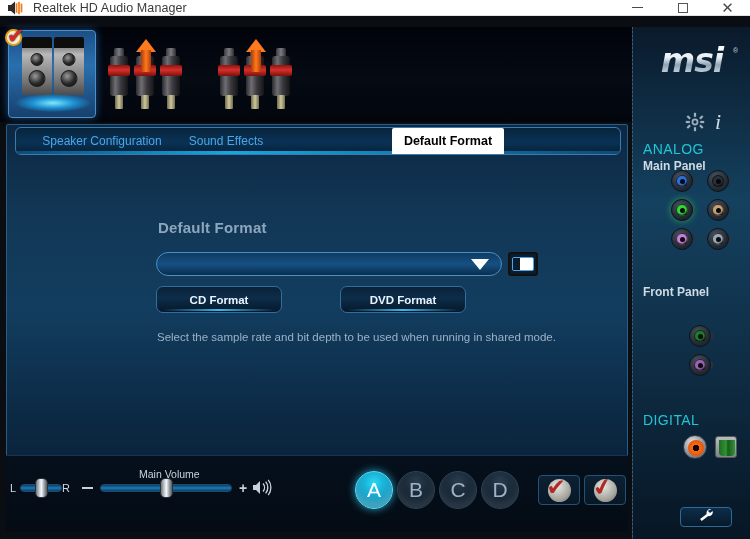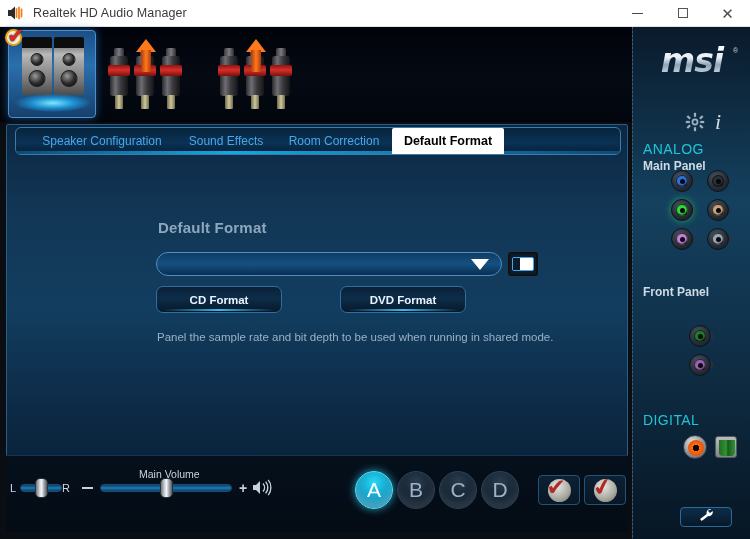--- a/index.html
+++ b/index.html
@@ -6,21 +6,21 @@
   html, body {
     width: 750px; height: 539px;
     font-family: "Liberation Sans", sans-serif;
     background: #000;
     overflow: hidden;
   }
   #app { position: relative; width: 750px; height: 539px; background: #0a0d12; }
 
   
   .titlebar {
-    position: absolute; left: 0; top: 0; width: 750px; height: 27px;
+    position: absolute; left: 0; top: 0; width: 750px; height: 16px;
     background: #ffffff; border-bottom: 1px solid #e2e2e2;
     display: flex; align-items: center;
   }
   .title-icon { margin-left: 7px; width: 18px; height: 16px; position: relative; }
   .title-text {
     margin-left: 8px; font-size: 12.5px; color: #3a3a3a; letter-spacing: .1px;
   }
   .wincontrols { margin-left: auto; display: flex; height: 27px; }
   .wc { width: 45px; height: 27px; display: flex; align-items: center; justify-content: center;
         color: #4a4a4a; font-size: 13px; line-height: 1; }
@@ -405,39 +405,38 @@
       </div>
     </div>
   </div>
 
   <div class="mainpanel">
     <div class="tabbar" id="tabbar">
       <div class="tab-underline"></div>
       <div class="tab-glow"></div>
     <div class="tab" style="left: 16px; width: 140px;">Speaker Configuration</div>
         <div class="tab" style="left: 160px; width: 100px;">Sound Effects</div>
-        <div class="tab" style="left: 262px; width: 112px;">Room Correction</div>
         <div class="tab active" style="left: 376px; width: 112px;">Default Format</div>
       </div>
   </div>
 
   <div class="section-title">Default Format</div>
 
   <div class="combo">
     <span class="combo-arrow"></span>
   </div>
 
   <div class="toggle-btn">
     <span class="toggle-inner"></span>
   </div>
 
   <div class="fmt-btn cd">CD Format</div>
   <div class="fmt-btn dvd">DVD Format</div>
 
-  <div class="hint">Panel the sample rate and bit depth to be used when running in shared mode.</div>
+  <div class="hint">Select the sample rate and bit depth to be used when running in shared mode.</div>
 
   <div class="bottombar"></div>
 
   <span class="lr-label lr-l">L</span>
   <span class="bal-track"></span>
   <span class="knob bal-knob"></span>
   <span class="lr-label lr-r">R</span>
 
   <span class="vol-label">Main Volume</span>
   <span class="vol-minus"></span>

